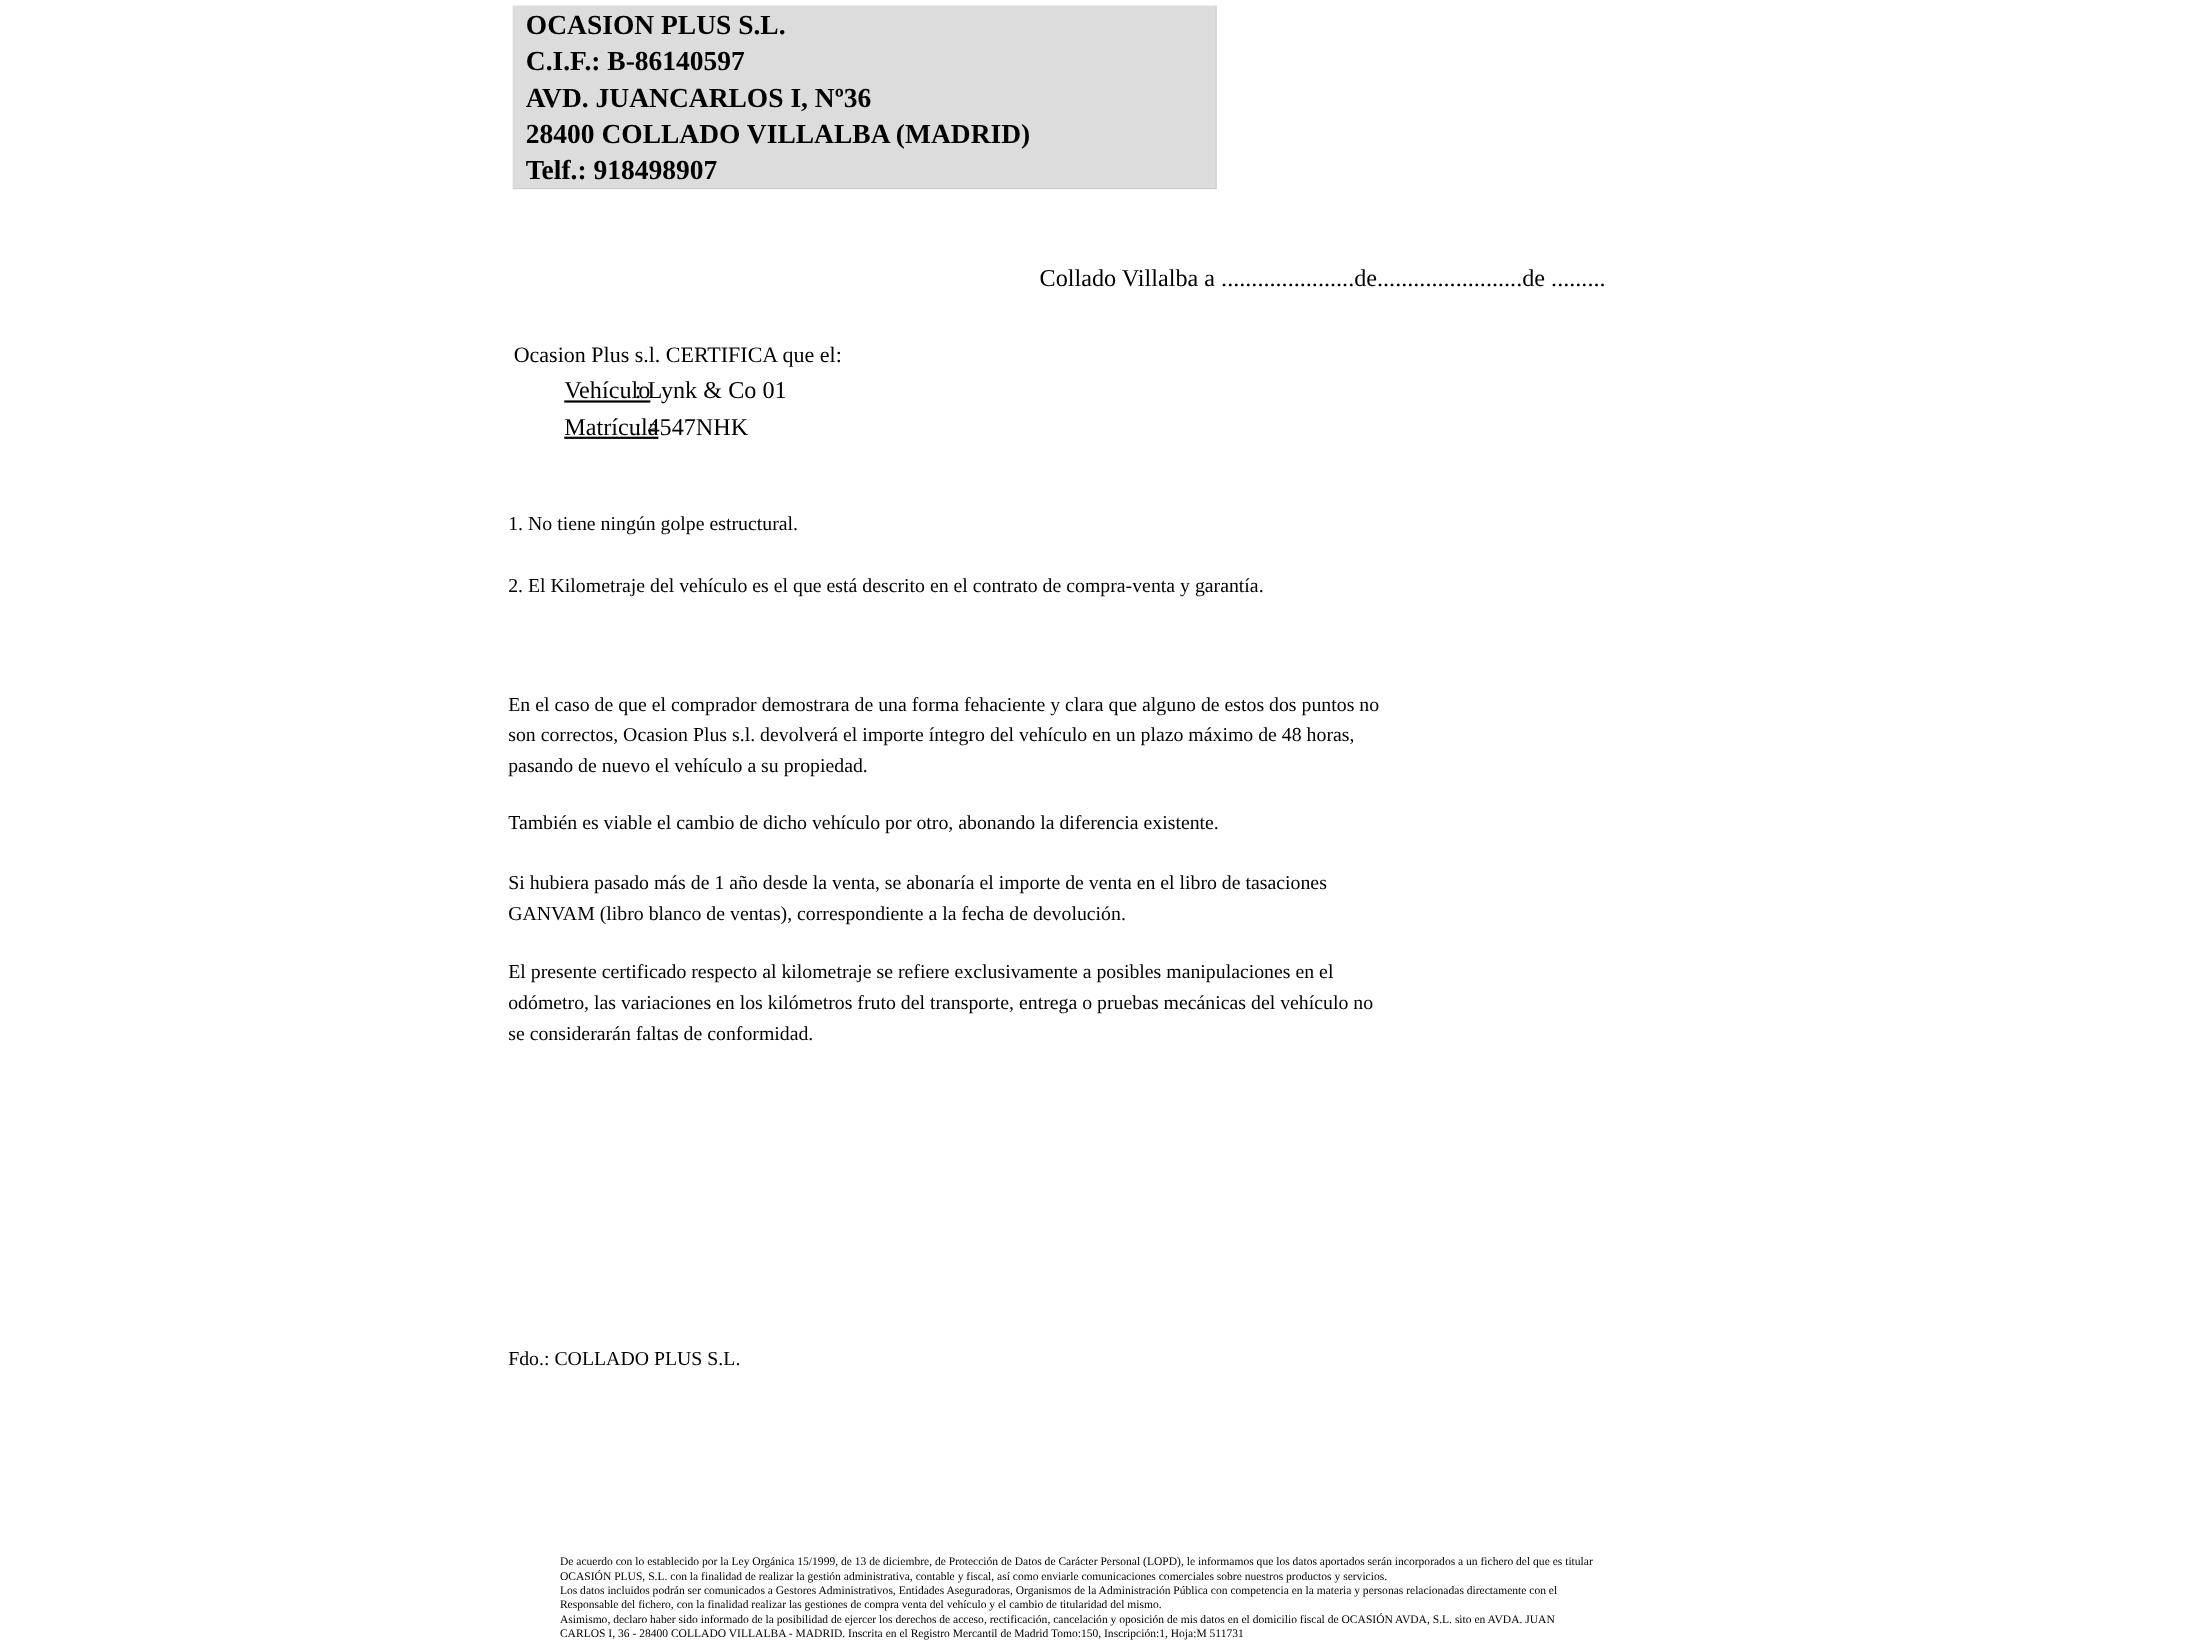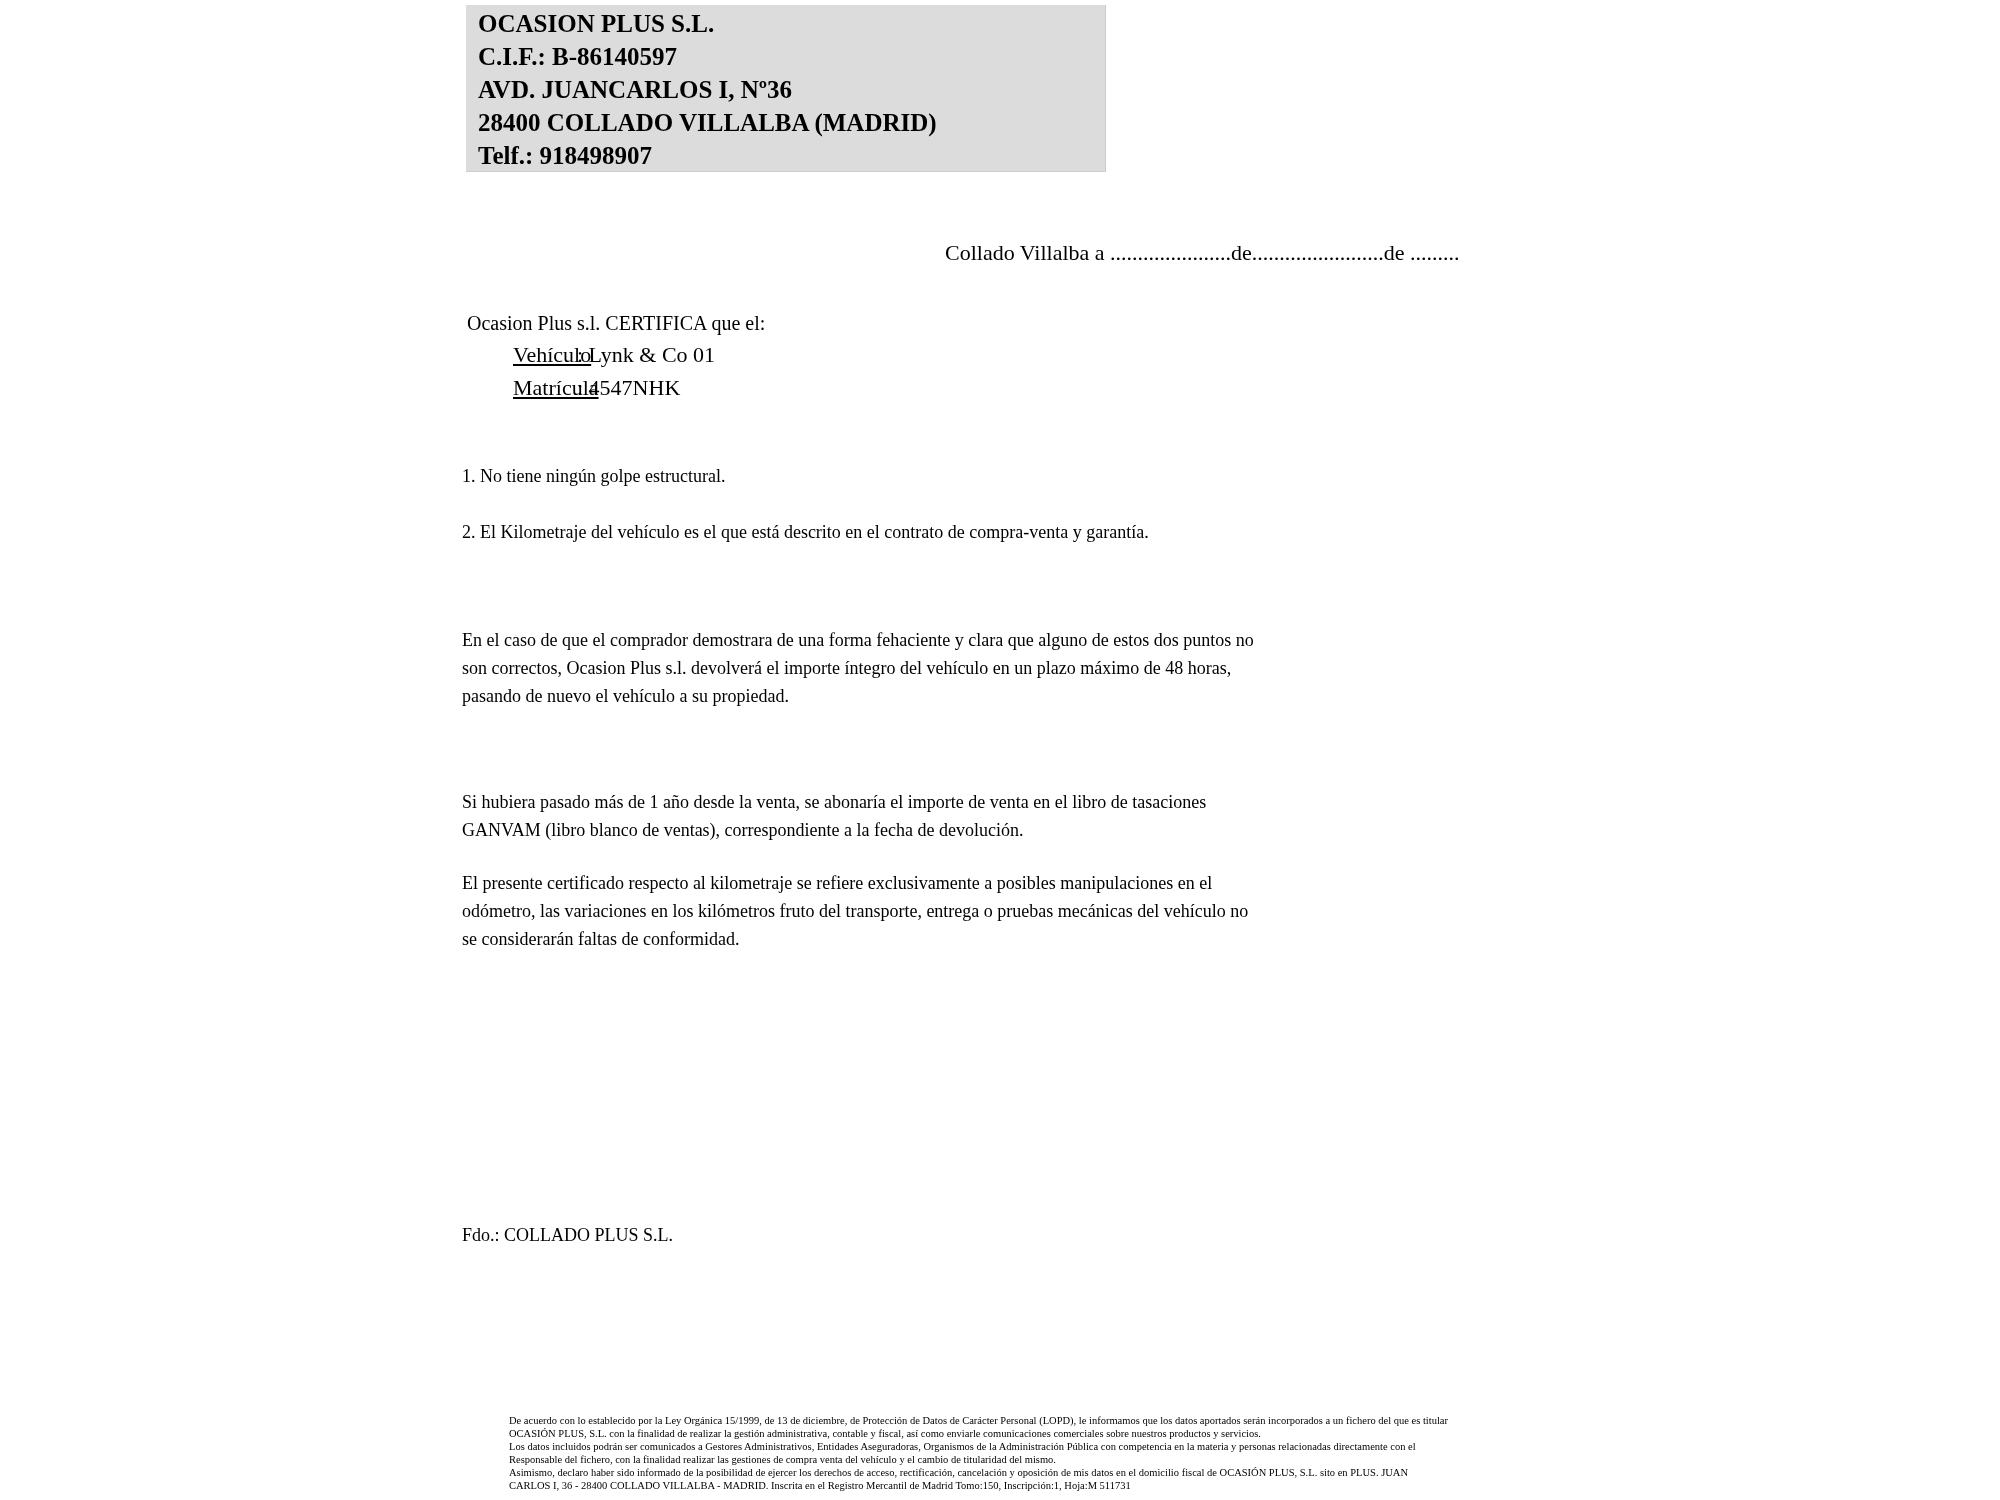--- a/index.html
+++ b/index.html
@@ -95,36 +95,37 @@
   <div class="pt line" style="top:462px">1. No tiene ningún golpe estructural.</div>
 
   <div class="pt line" style="top:518px">2. El Kilometraje del vehículo es el que está descrito en el contrato de compra-venta y garantía.</div>
 
   <div class="para" style="top:626px">
       <div>En el caso de que el comprador demostrara de una forma fehaciente y clara que alguno de estos dos puntos no</div>
       <div>son correctos, Ocasion Plus s.l. devolverá el importe íntegro del vehículo en un plazo máximo de 48 horas,</div>
       <div>pasando de nuevo el vehículo a su propiedad.</div>
     </div>
 
+  <div class="para line" style="top:734px">También es viable el cambio de dicho vehículo por otro, abonando la diferencia existente.</div>
 
   <div class="para" style="top:788px">
       <div>Si hubiera pasado más de 1 año desde la venta, se abonaría el importe de venta en el libro de tasaciones</div>
       <div>GANVAM (libro blanco de ventas), correspondiente a la fecha de devolución.</div>
     </div>
 
   <div class="para" style="top:869px">
       <div>El presente certificado respecto al kilometraje se refiere exclusivamente a posibles manipulaciones en el</div>
       <div>odómetro, las variaciones en los kilómetros fruto del transporte, entrega o pruebas mecánicas del vehículo no</div>
       <div>se considerarán faltas de conformidad.</div>
     </div>
 
   <div class="signature line" style="top:1221px">Fdo.: COLLADO PLUS S.L.</div>
 
   <div class="legal">
       <div>De acuerdo con lo establecido por la Ley Orgánica 15/1999, de 13 de diciembre, de Protección de Datos de Carácter Personal (LOPD), le informamos que los datos aportados serán incorporados a un fichero del que es titular</div>
       <div>OCASIÓN PLUS, S.L. con la finalidad de realizar la gestión administrativa, contable y fiscal, así como enviarle comunicaciones comerciales sobre nuestros productos y servicios.</div>
       <div>Los datos incluidos podrán ser comunicados a Gestores Administrativos, Entidades Aseguradoras, Organismos de la Administración Pública con competencia en la materia y personas relacionadas directamente con el</div>
       <div>Responsable del fichero, con la finalidad realizar las gestiones de compra venta del vehículo y el cambio de titularidad del mismo.</div>
-      <div>Asimismo, declaro haber sido informado de la posibilidad de ejercer los derechos de acceso, rectificación, cancelación y oposición de mis datos en el domicilio fiscal de OCASIÓN PLUS, S.L. sito en PLUS. JUAN</div>
+      <div>Asimismo, declaro haber sido informado de la posibilidad de ejercer los derechos de acceso, rectificación, cancelación y oposición de mis datos en el domicilio fiscal de OCASIÓN AVDA, S.L. sito en AVDA. JUAN</div>
       <div>CARLOS I, 36 - 28400 COLLADO VILLALBA - MADRID. Inscrita en el Registro Mercantil de Madrid Tomo:150, Inscripción:1, Hoja:M 511731</div>
     </div>
 
 </div>
 
 </body></html>

